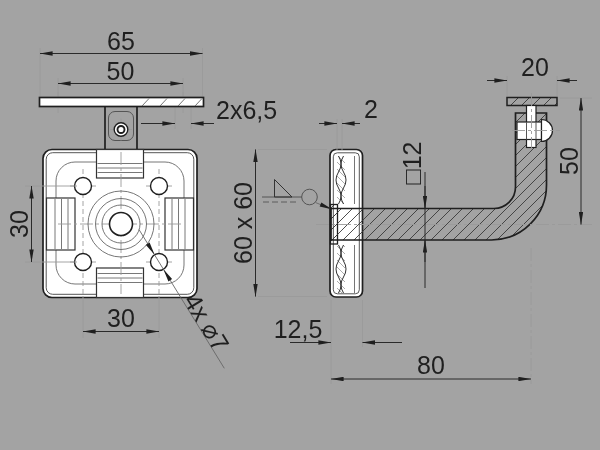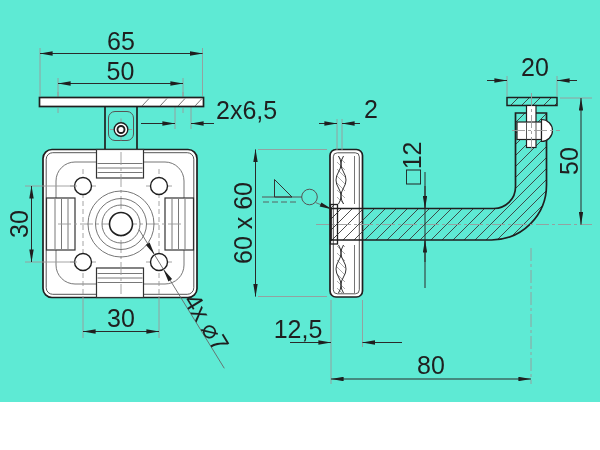--- a/index.html
+++ b/index.html
@@ -1,16 +1,16 @@
 <!DOCTYPE html>
 <html><head>
 <meta charset="utf-8">
 <style>
   html,body{margin:0;padding:0;background:#fff;}
-  .canvas{width:600px;height:402px;background:#5eead4;position:relative;overflow:hidden;}
+  .canvas{width:600px;height:450px;background:#a3a3a3;position:relative;overflow:hidden;}
   svg{display:block;}
   text{font-family:"Liberation Sans","DejaVu Sans",sans-serif;font-size:25px;fill:#1f1f1f;}
   .dim{stroke:#2a2a2a;stroke-width:1;fill:none;}
   .ext{stroke:#9a9a9a;stroke-width:.9;fill:none;}
   .cl{stroke:#9a9a9a;stroke-width:.9;fill:none;stroke-dasharray:13 3 3 3;}
   .dash{stroke:#9a9a9a;stroke-width:.9;fill:none;stroke-dasharray:5 3;}
   .part{stroke:#1f1f1f;stroke-width:1.7;fill:#fff;}
   .thin{stroke:#666;stroke-width:.9;fill:none;}
   .thin2{stroke:#555;stroke-width:1;fill:none;}
   .rib{stroke:#333;stroke-width:1.2;fill:#fff;}

